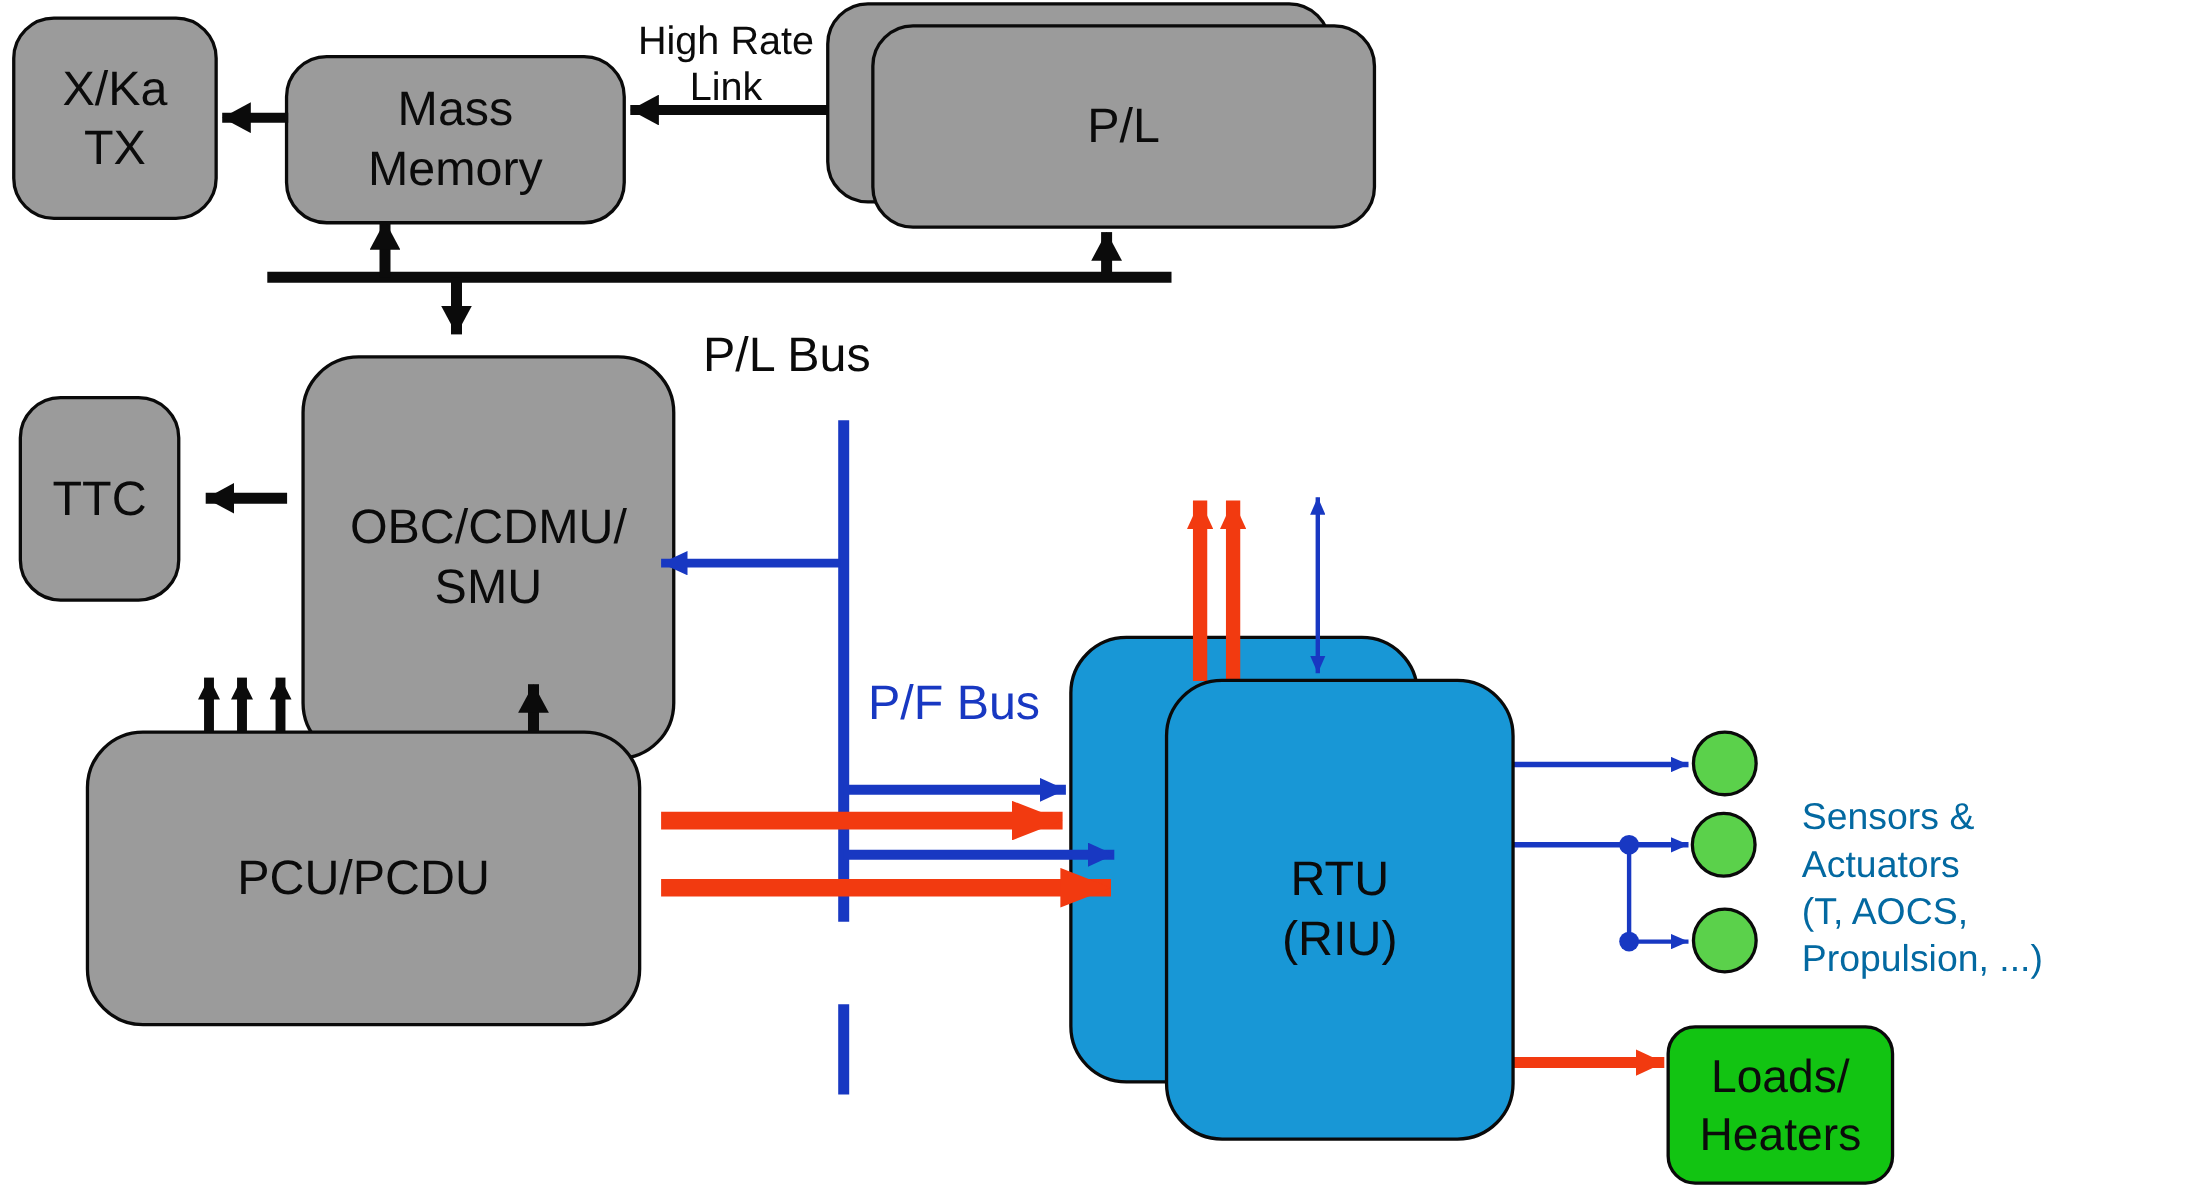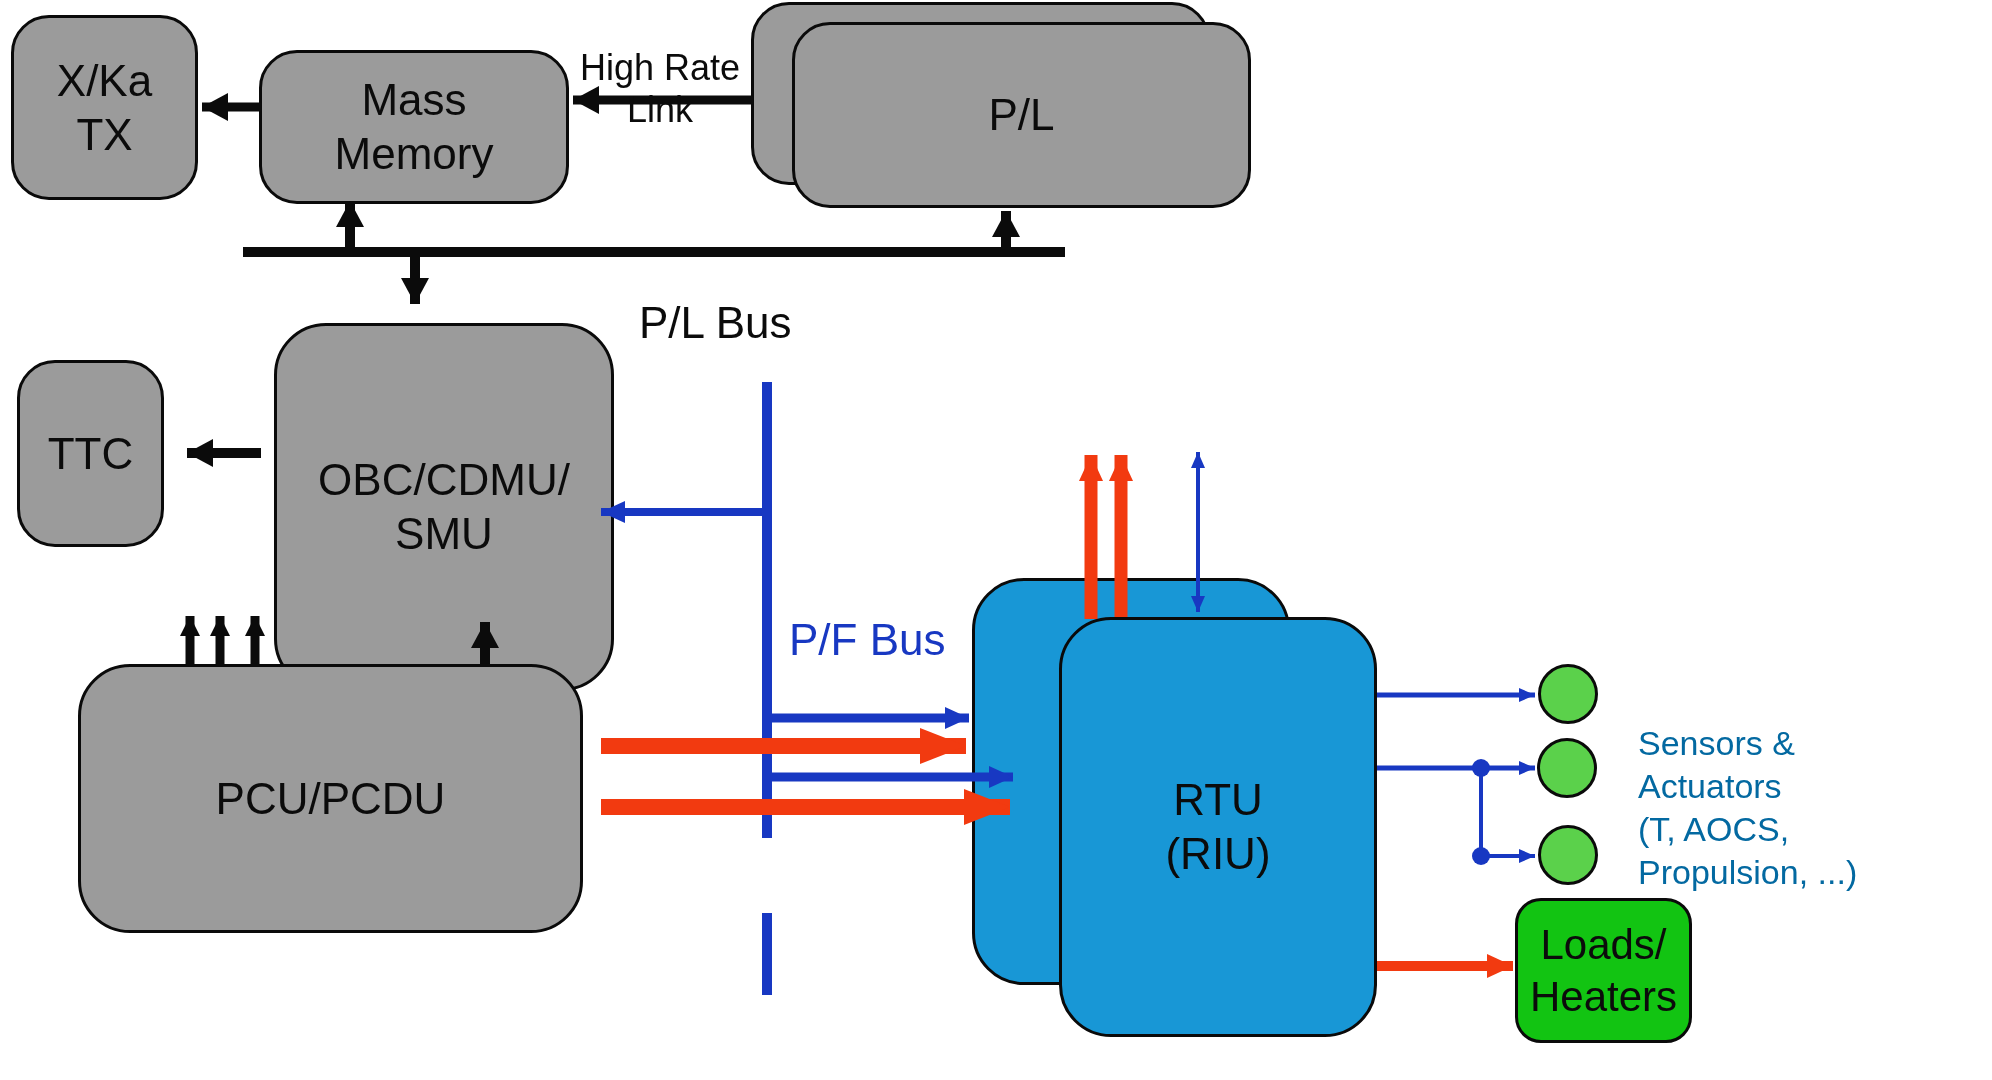--- a/index.html
+++ b/index.html
@@ -24,30 +24,30 @@
   
   .b-xka  {left:11px;  top:15px;  width:187px; height:185px;}
   .b-mm   {left:259px; top:10px;  width:310px; height:154px;margin-top:40px;}
   .b-plb  {left:751px; top:2px;   width:459px; height:183px;}
   .b-plf  {left:792px; top:22px;  width:459px; height:186px;}
   .b-ttc  {left:17px;  top:360px; width:147px; height:187px;}
   .b-obc  {left:258px; top:323px; width:340px; height:368px;margin-left:16px;}
   .b-pcu  {left:78px;  top:664px; width:505px; height:269px;}
   .b-rtub {left:972px; top:578px; width:318px; height:407px;}
   .b-rtuf {left:1015px;top:617px; width:318px; height:420px;}
-  .b-loads{left:1515px;top:898px; width:177px; height:145px;}
+  .b-loads{left:1515px;top:932px; width:207px; height:145px;}
   .circle{
     position:absolute;width:60px;height:60px;border-radius:50%;
     background:var(--circle-green);border:3px solid var(--outline);
     box-sizing:border-box;z-index:1;
   }
   .c1{left:1538px;top:664px;} .c2{left:1537px;top:738px;} .c3{left:1538px;top:825px;}
   .lbl{position:absolute;z-index:4;white-space:pre;line-height:1.18;}
   .lbl-plbus {left:639px;top:272px;font-size:44px;color:#0b0b0b;margin-top:25px;}
-  .lbl-hrl   {left:560px;top:16px; width:200px;font-size:36px;text-align:center;color:#0b0b0b;margin-top:31px;}
+  .lbl-hrl   {left:560px;top:16px; width:200px;font-size:36px;text-align:center;color:#0b0b0b;}
   .lbl-pfbus {left:789px;top:614px;font-size:44px;color:var(--blue);}
   .lbl-power {left:664px;top:854px;font-size:44px;color:var(--red);}
   .lbl-sens  {left:1638px;top:722px;font-size:34px;line-height:43px;color:#0369a1;white-space:pre-line;}
   svg.wires{position:absolute;left:0;top:0;z-index:2;}
   .ln-bk{stroke:var(--ink);}  .ln-bl{stroke:var(--blue);} .ln-rd{stroke:var(--red);}
   .mk-bk{fill:var(--ink);} .mk-bl{fill:var(--blue);} .mk-rd{fill:var(--red);}
   .dot{fill:var(--blue);}
   .w4{stroke-width:4px;} .w5{stroke-width:5px;} .w8{stroke-width:8px;} .w9{stroke-width:9px;}
   .w10{stroke-width:10px;} .w13{stroke-width:13px;} .w16{stroke-width:16px;}
 </style>

